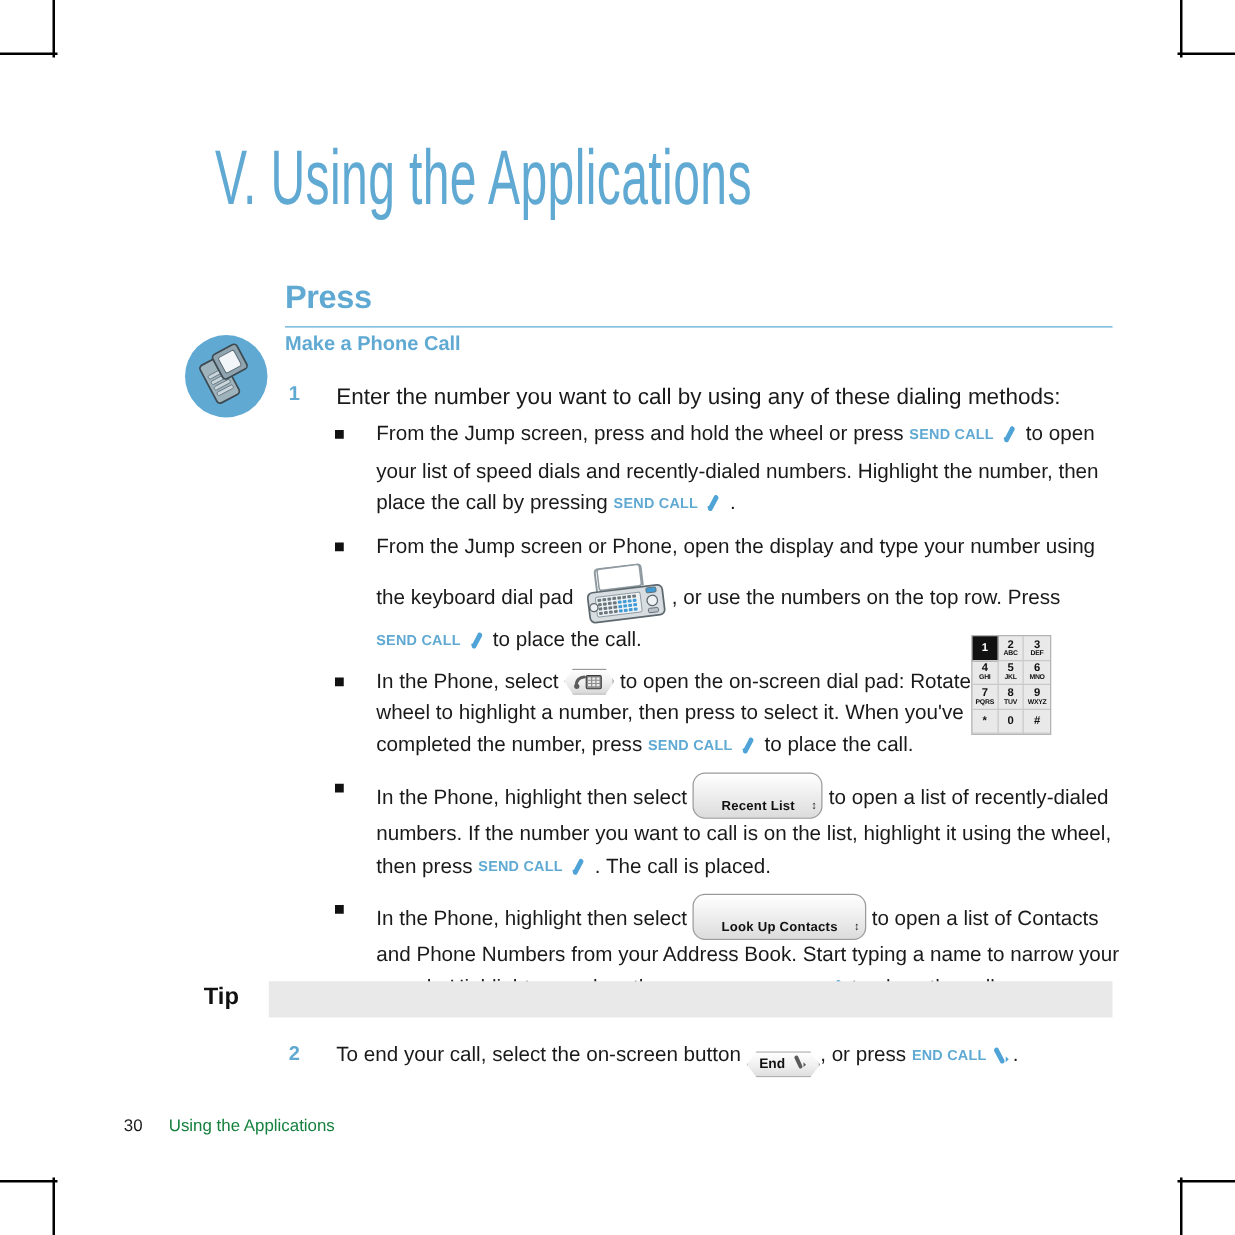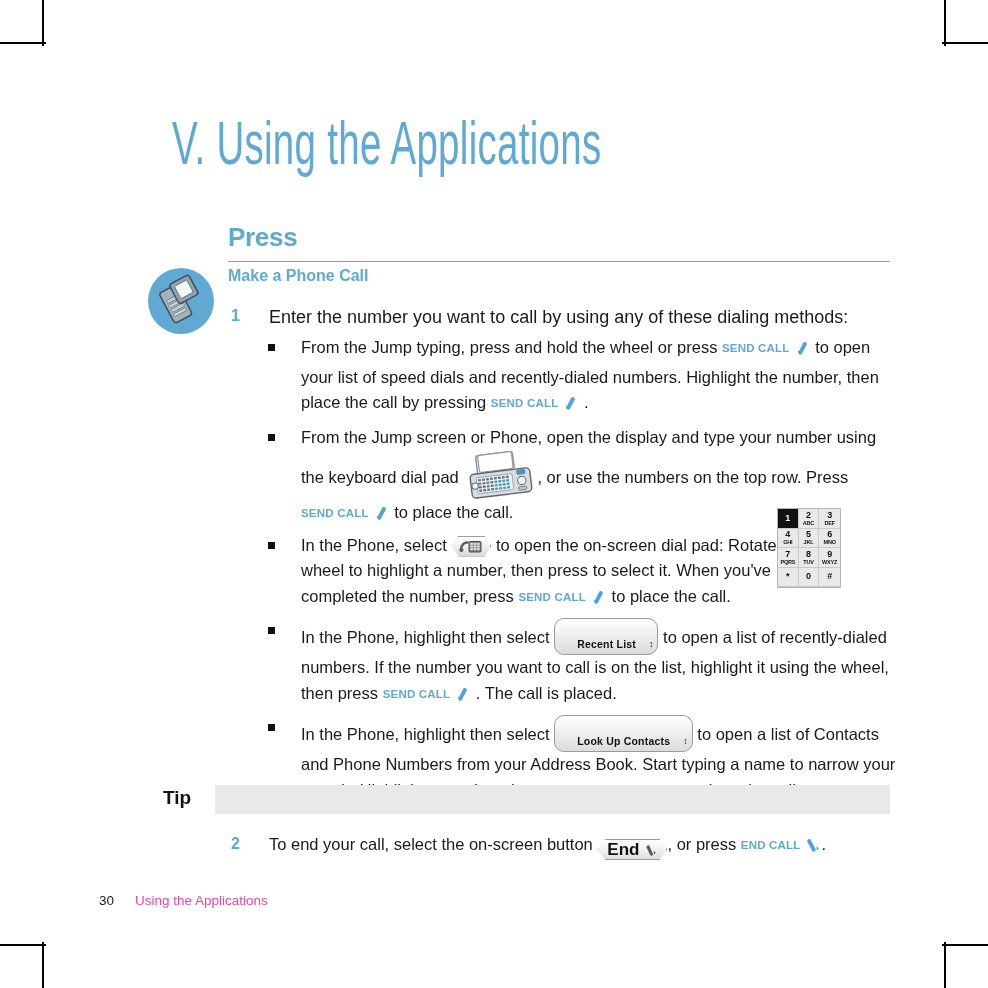--- a/index.html
+++ b/index.html
@@ -171,21 +171,21 @@
   }
 
   .hexbtn {
     display: inline-block;
     vertical-align: -5px;
     height: 19px;
     line-height: 19px;
     padding: 0 9px;
     background: linear-gradient(#ffffff, #f0f0f0 55%, #dedede);
     border: 1px solid #9a9a9a;
-    font-size: 17px;
+    font-size: 11px;
     font-weight: bold;
     color: #111;
     white-space: nowrap;
     clip-path: polygon(8px 0, calc(100% - 8px) 0, 100% 50%, calc(100% - 8px) 100%, 8px 100%, 0 50%);
   }
 
   .dialbtn {
     display: inline-block;
     vertical-align: -6px;
     width: 38px;
@@ -277,21 +277,21 @@
     left: 99px;
     top: 893px;
     font-size: 13.5px;
     color: #1a1a1a;
   }
   .footer-text {
     position: absolute;
     left: 135px;
     top: 893px;
     font-size: 13.5px;
-    color: #ec4899;
+    color: #15803d;
   }
 </style>
 </head>
 <body>
 
 <div class="crop h cm-tl-h"></div>
 <div class="crop v cm-tl-v"></div>
 <div class="crop h cm-tr-h"></div>
 <div class="crop v cm-tr-v"></div>
 <div class="crop h cm-bl-h"></div>
@@ -321,21 +321,21 @@
     </svg>
   </div>
 
   <div class="step-num step1-num">1</div>
   <div class="step step1-text">Enter the number you want to call by using any of these dialing methods:</div>
 
   <div class="bullets">
 
     <div class="bullet" style="margin-bottom:5px;">
       <span class="sq"></span>
-      <span>From the Jump typing, press and hold the wheel or press </span><span class="keytok">SEND CALL</span><span class="hs"><svg width="17" height="17" viewBox="0 0 17 17">
+      <span>From the Jump screen, press and hold the wheel or press </span><span class="keytok">SEND CALL</span><span class="hs"><svg width="17" height="17" viewBox="0 0 17 17">
             <path d="M12.6 2.3c1.1 .5 1.5 1.6 1 2.7L9.0 13.6c-.5 1.1-1.6 1.5-2.6 1.0-1.0-.5-1.4-1.6-.9-2.6L10.0 3.3c.5-1.1 1.6-1.5 2.6-1z" fill="#4FA3D6"></path>
             <path d="M5.7 11.6c.9 .3 1.6 .9 2.0 1.8" fill="none" stroke="#4FA3D6" stroke-width="1.5" stroke-linecap="round"></path>
           </svg></span><span> to open your list of speed dials and recently-dialed numbers. Highlight the number, then place the call by pressing </span><span class="keytok">SEND CALL</span><span class="hs"><svg width="17" height="17" viewBox="0 0 17 17">
             <path d="M12.6 2.3c1.1 .5 1.5 1.6 1 2.7L9.0 13.6c-.5 1.1-1.6 1.5-2.6 1.0-1.0-.5-1.4-1.6-.9-2.6L10.0 3.3c.5-1.1 1.6-1.5 2.6-1z" fill="#4FA3D6"></path>
             <path d="M5.7 11.6c.9 .3 1.6 .9 2.0 1.8" fill="none" stroke="#4FA3D6" stroke-width="1.5" stroke-linecap="round"></path>
           </svg></span><span> .</span>
     </div>
 
     <div class="bullet" style="margin-bottom:3px;">
       <span class="sq"></span>

